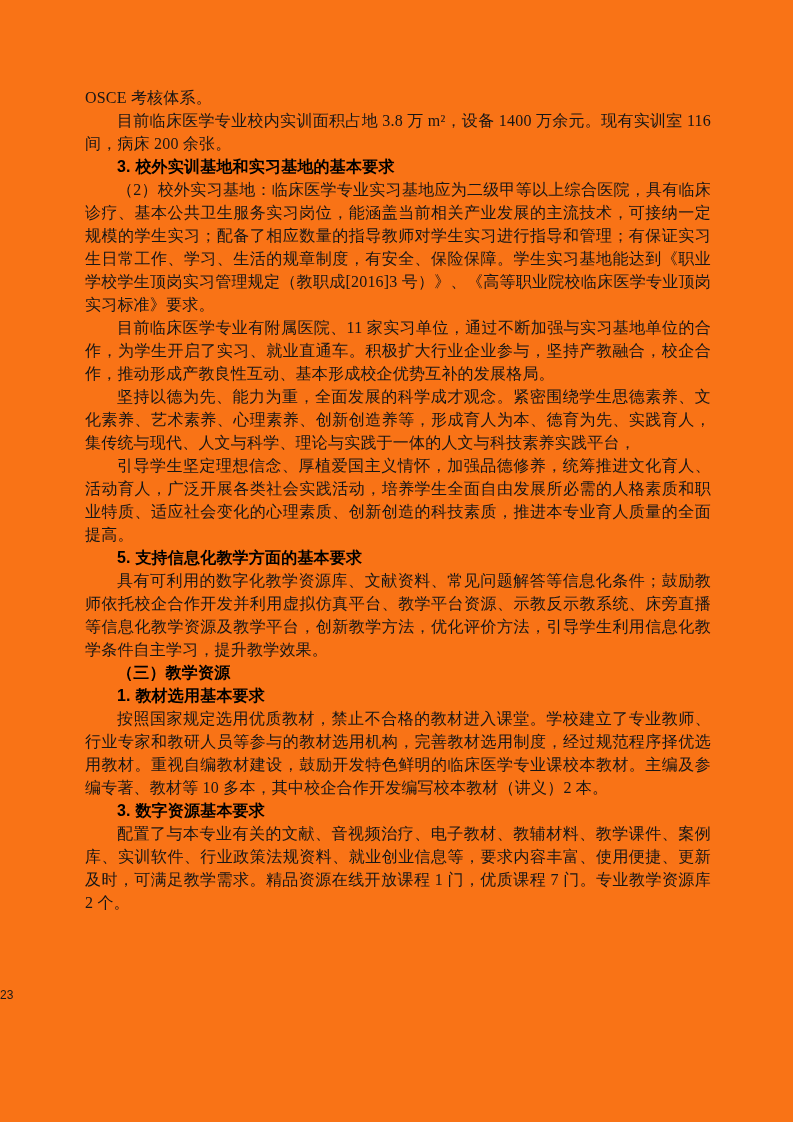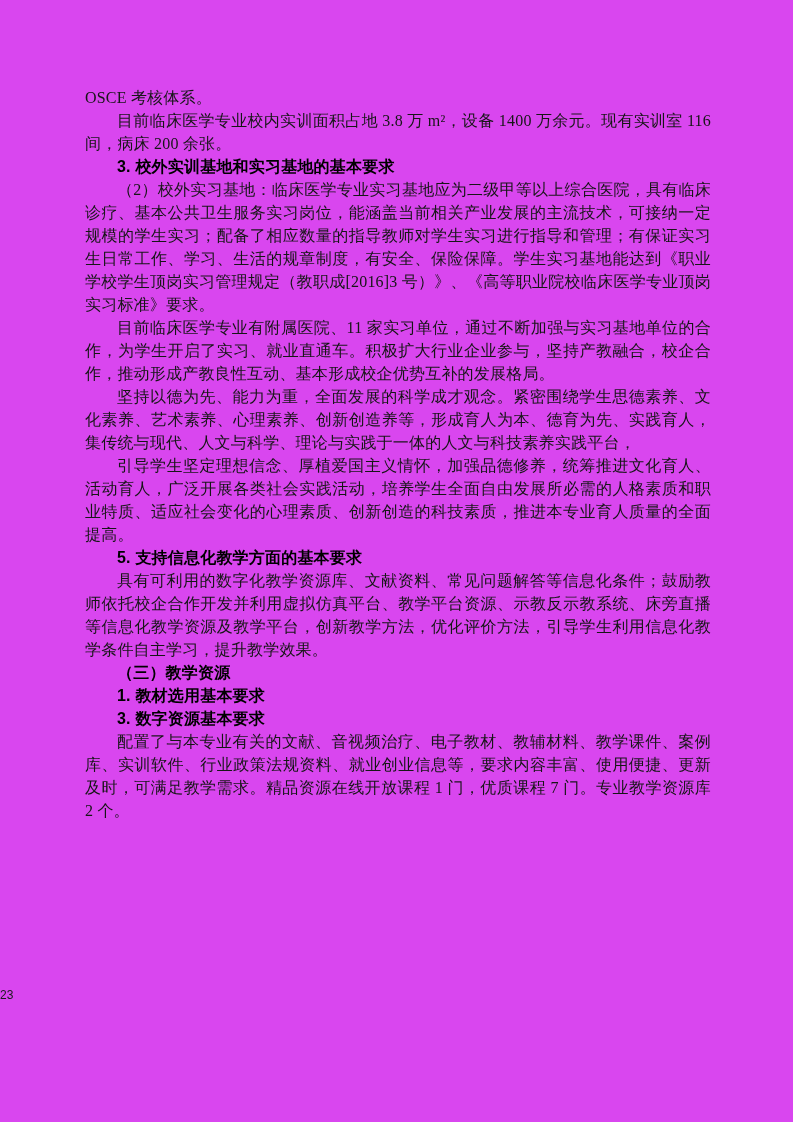--- a/index.html
+++ b/index.html
@@ -4,21 +4,21 @@
 <style>
   html, body {
     margin: 0;
     padding: 0;
     background: #ffffff;
   }
   .page {
     position: relative;
     width: 793px;
     height: 1122px;
-    background: #d946ef;
+    background: #f97316;
     box-sizing: border-box;
     overflow: hidden;
     font-family: "Liberation Serif", "DejaVu Serif", serif;
     color: #161616;
   }
   .doc-body {
     position: absolute;
     left: 85px;
     top: 86px;
     width: 626px;
@@ -65,17 +65,18 @@
       <p class="doc-paragraph indent">目前临床医学专业校内实训面积占地 3.8 万 m²，设备 1400 万余元。现有实训室 116 间，病床 200 余张。</p>
       <h3 class="doc-heading">3. 校外实训基地和实习基地的基本要求</h3>
       <p class="doc-paragraph indent">（2）校外实习基地：临床医学专业实习基地应为二级甲等以上综合医院，具有临床诊疗、基本公共卫生服务实习岗位，能涵盖当前相关产业发展的主流技术，可接纳一定规模的学生实习；配备了相应数量的指导教师对学生实习进行指导和管理；有保证实习生日常工作、学习、生活的规章制度，有安全、保险保障。学生实习基地能达到《职业学校学生顶岗实习管理规定（教职成[2016]3 号）》、《高等职业院校临床医学专业顶岗实习标准》要求。</p>
       <p class="doc-paragraph indent">目前临床医学专业有附属医院、11 家实习单位，通过不断加强与实习基地单位的合作，为学生开启了实习、就业直通车。积极扩大行业企业参与，坚持产教融合，校企合作，推动形成产教良性互动、基本形成校企优势互补的发展格局。</p>
       <p class="doc-paragraph indent">坚持以德为先、能力为重，全面发展的科学成才观念。紧密围绕学生思德素养、文化素养、艺术素养、心理素养、创新创造养等，形成育人为本、德育为先、实践育人，集传统与现代、人文与科学、理论与实践于一体的人文与科技素养实践平台，</p>
       <p class="doc-paragraph indent">引导学生坚定理想信念、厚植爱国主义情怀，加强品德修养，统筹推进文化育人、活动育人，广泛开展各类社会实践活动，培养学生全面自由发展所必需的人格素质和职业特质、适应社会变化的心理素质、创新创造的科技素质，推进本专业育人质量的全面提高。</p>
       <h3 class="doc-heading">5. 支持信息化教学方面的基本要求</h3>
       <p class="doc-paragraph indent">具有可利用的数字化教学资源库、文献资料、常见问题解答等信息化条件；鼓励教师依托校企合作开发并利用虚拟仿真平台、教学平台资源、示教反示教系统、床旁直播等信息化教学资源及教学平台，创新教学方法，优化评价方法，引导学生利用信息化教学条件自主学习，提升教学效果。</p>
       <h3 class="doc-heading">（三）教学资源</h3>
       <h3 class="doc-heading">1. 教材选用基本要求</h3>
+      <p class="doc-paragraph indent">按照国家规定选用优质教材，禁止不合格的教材进入课堂。学校建立了专业教师、行业专家和教研人员等参与的教材选用机构，完善教材选用制度，经过规范程序择优选用教材。重视自编教材建设，鼓励开发特色鲜明的临床医学专业课校本教材。主编及参编专著、教材等 10 多本，其中校企合作开发编写校本教材（讲义）2 本。</p>
       <h3 class="doc-heading">3. 数字资源基本要求</h3>
       <p class="doc-paragraph indent">配置了与本专业有关的文献、音视频治疗、电子教材、教辅材料、教学课件、案例库、实训软件、行业政策法规资料、就业创业信息等，要求内容丰富、使用便捷、更新及时，可满足教学需求。精品资源在线开放课程 1 门，优质课程 7 门。专业教学资源库 2 个。</p>
     </div>
   <div class="page-number">23</div>
 </div>
 
 </body></html>

